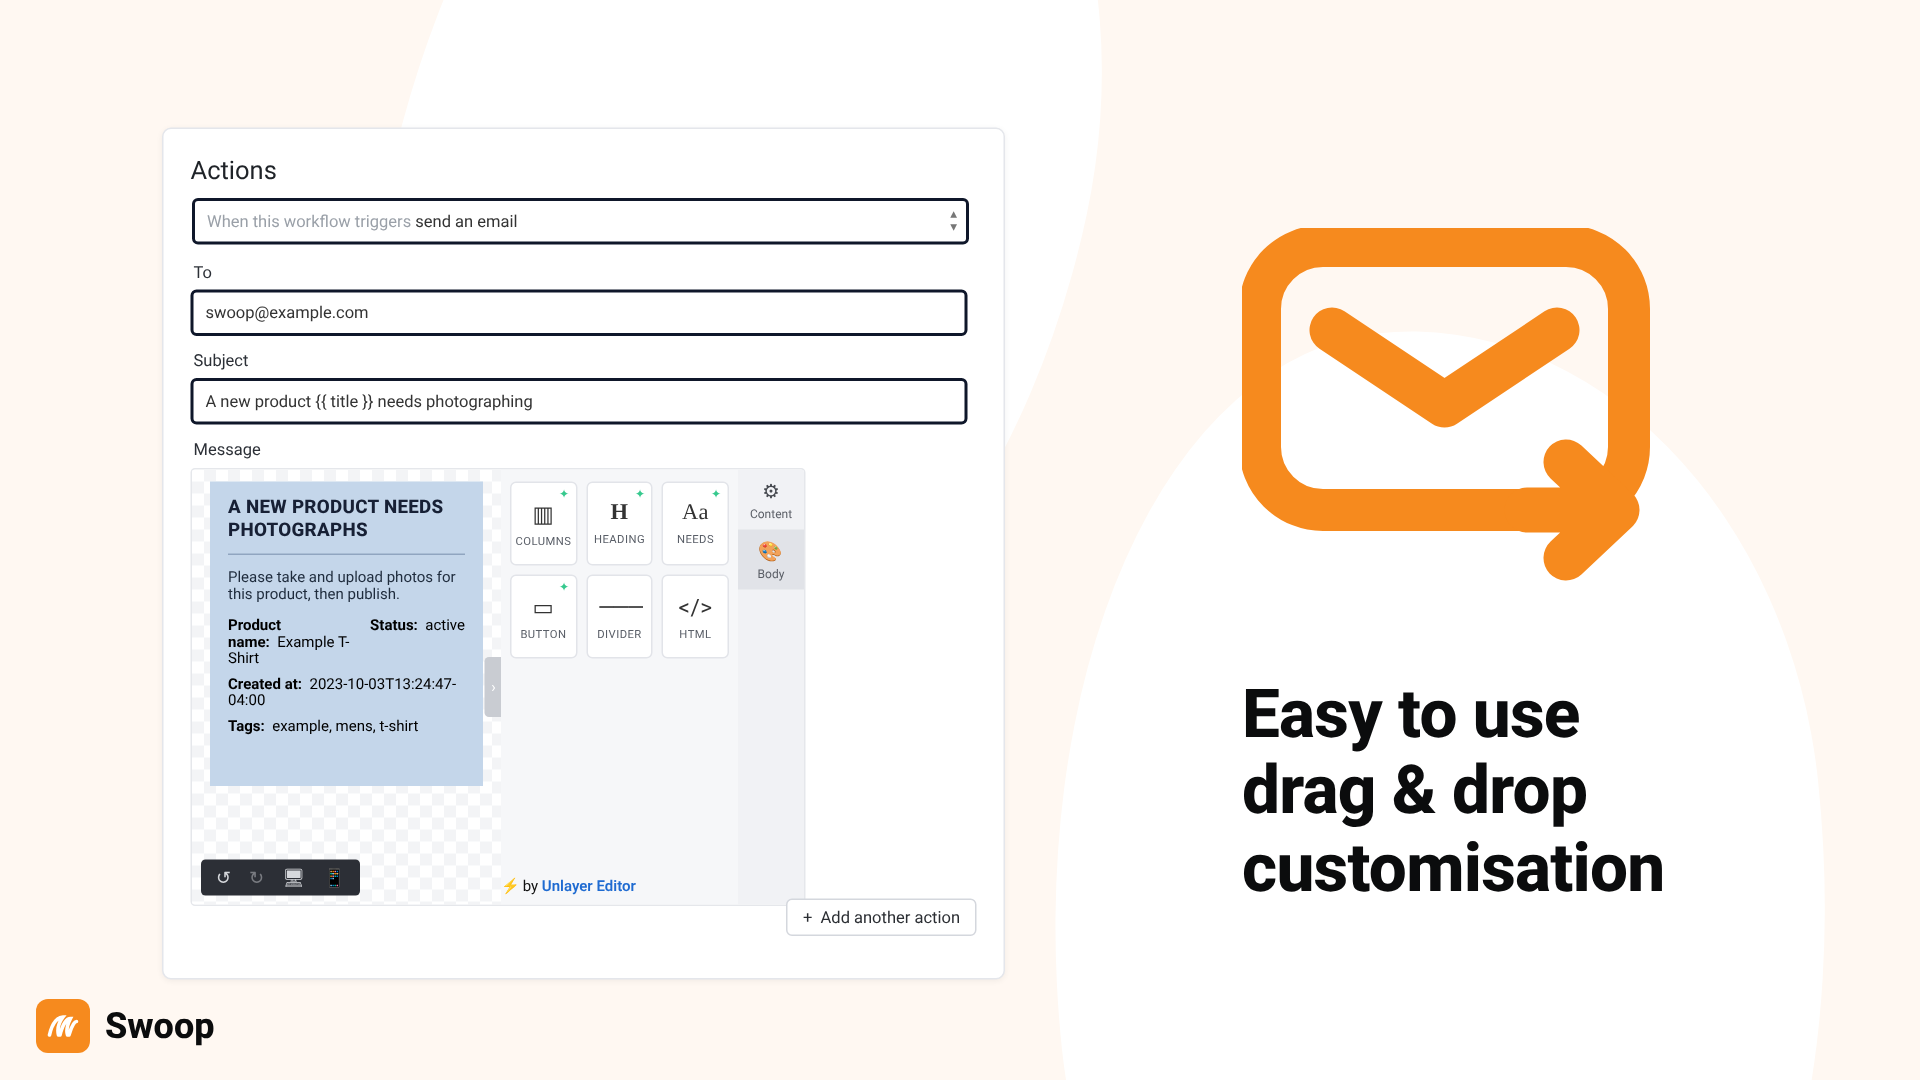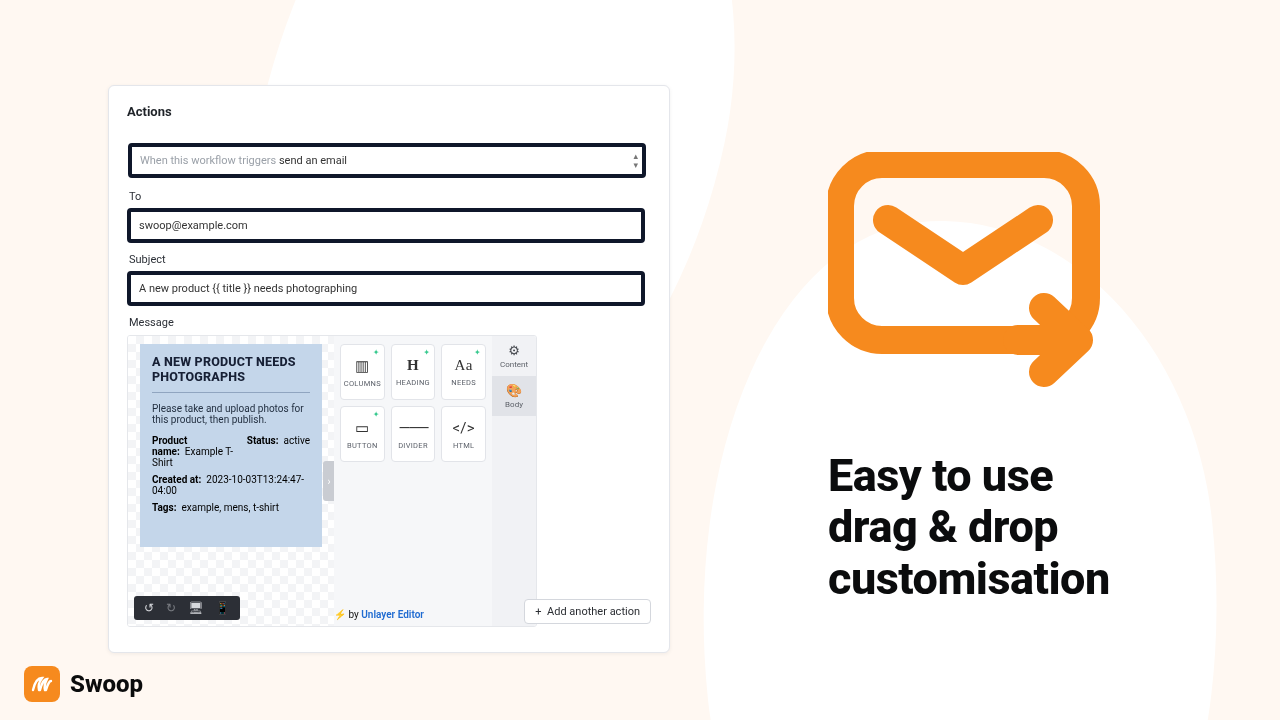--- a/index.html
+++ b/index.html
@@ -3,22 +3,22 @@
 <meta charset="utf-8">
 <style>
   *{box-sizing:border-box;margin:0;padding:0;font-family:-apple-system,BlinkMacSystemFont,"Segoe UI",Roboto,Arial,sans-serif}
   body{width:1280px;height:720px;background:#fff8f2;position:relative;overflow:hidden}
   
   .blob{position:absolute;background:#fff;border-radius:50%;opacity:1}
   .blob1{width:460px;height:760px;left:260px;top:-240px;border-radius:48% 52% 60% 40%/54% 44% 56% 46%;transform:rotate(12deg)}
   .blob2{width:520px;height:780px;left:700px;top:220px;border-radius:50% 50% 48% 52%/58% 42% 58% 42%;transform:rotate(-6deg)}
   
   .card{position:absolute;left:108px;top:85px;width:562px;height:568px;background:#fff;border:1px solid #e4e6eb;border-radius:6px;box-shadow:0 1px 4px rgba(0,0,0,.06);padding:18px 18px 14px}
-  .card h3{font-size:13px;font-weight:700;color:#1f2328;margin-bottom:24px}
-  .select,.tinput{width:518px;border:4px solid #0f172a;border-radius:4px;background:#fff;font-size:11px;padding:7px 8px;color:#333}
+  .card h3{font-size:17px;font-weight:400;color:#1f2328;margin-bottom:8px}
+  .select,.tinput{width:518px;border:2px solid #0f172a;border-radius:4px;background:#fff;font-size:11px;padding:7px 8px;color:#333}
   .sel-wrap{position:relative;width:518px;margin:0 0 12px 1px}
   .sel-wrap .chev{position:absolute;right:8px;top:50%;transform:translateY(-50%);font-size:9px;color:#777;line-height:1}
   .sel-txt .pre{color:#9aa0a8}
   .lab{font-size:11px;color:#2c3037;margin:4px 0 5px 2px;display:block}
   
   .editor{margin-top:6px;width:410px;height:292px;display:flex;border:1px solid #e5e7eb;border-radius:3px;overflow:hidden;position:relative}
   .canvas{flex:1;position:relative;background:
     repeating-conic-gradient(#f3f4f6 0 25%,#fff 0 50%) 0 0/16px 16px}
   .doc{position:absolute;left:12px;right:12px;top:8px;background:#c4d6ea;padding:10px 12px 28px;}
   .dtitle{font-size:12.5px;font-weight:800;color:#172035;letter-spacing:.2px}

